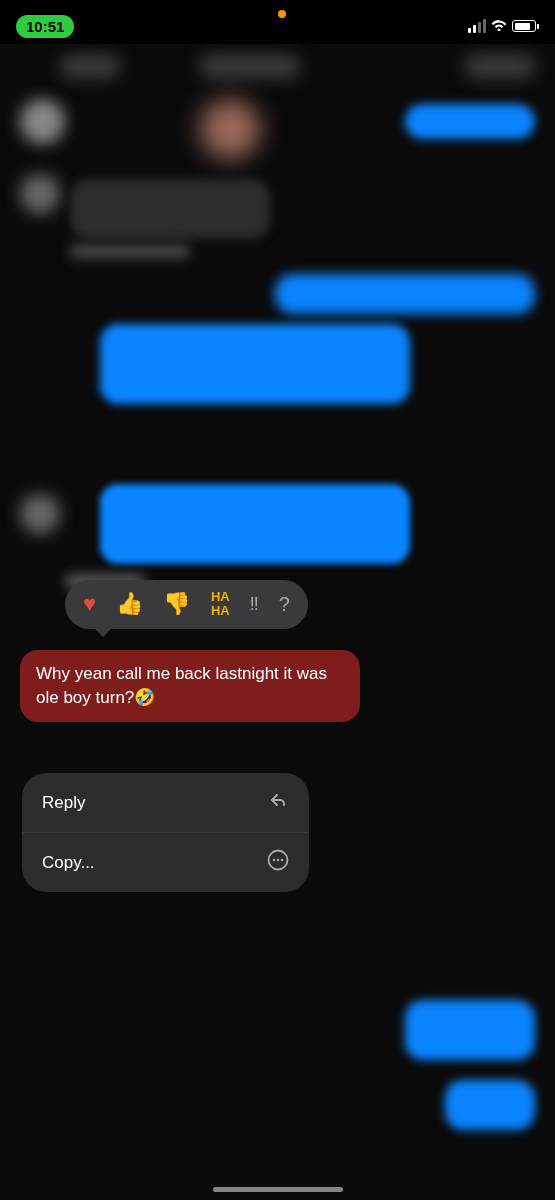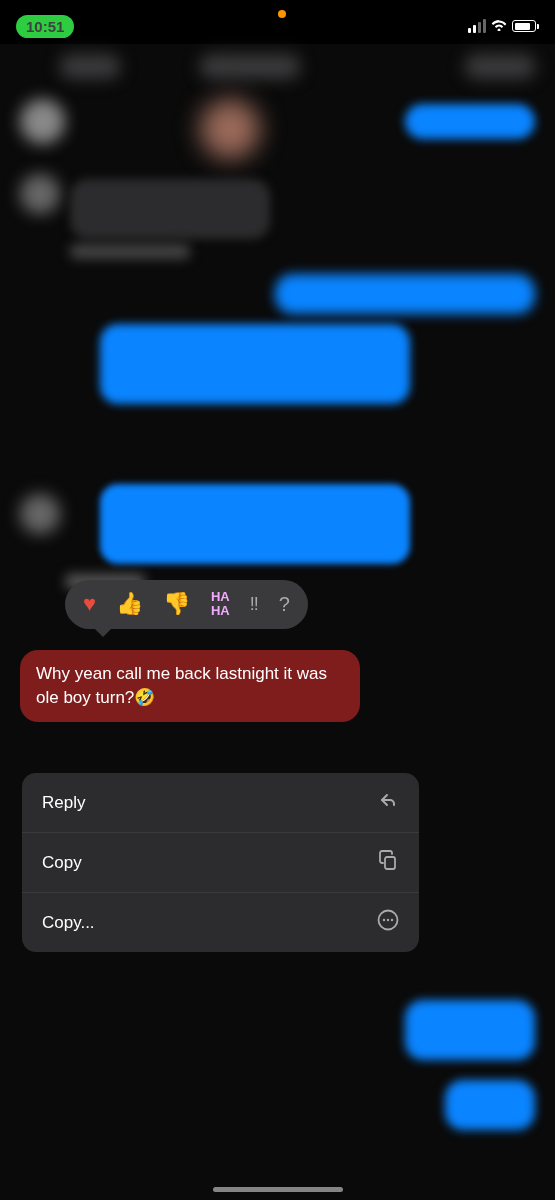--- a/index.html
+++ b/index.html
@@ -23,21 +23,21 @@
       height: 44px;
       display: flex;
       align-items: center;
       justify-content: space-between;
       padding: 8px 16px 0;
       z-index: 100;
     }
 
     .status-time {
       background: #2ecc40;
-      color: #404040;
+      color: #000000;
       font-size: 15px;
       font-weight: 700;
       padding: 3px 10px;
       border-radius: 12px;
     }
 
     .status-icons {
       display: flex;
       align-items: center;
       gap: 5px;
@@ -158,23 +158,23 @@
       font-size: 17px;
       line-height: 1.4;
       z-index: 10;
     }
 
     
     .context-menu {
       position: absolute;
       top: 773px;
       left: 22px;
-      width: 397px;
+      width: 287px;
       background: #2c2c2e;
-      border-radius: 14px;
+      border-radius: 24px;
       overflow: hidden;
       z-index: 20;
     }
 
     .context-menu-item {
       display: flex;
       align-items: center;
       justify-content: space-between;
       padding: 16px 20px;
       border-bottom: 1px solid #3a3a3c;
@@ -258,50 +258,41 @@
   <div style="position:absolute;top:450px;left:20px;width:40px;height:40px;background:#666;border-radius:50%;filter:blur(8px);"></div>
 
   <div style="position:absolute;top:530px;left:65px;width:80px;height:15px;background:#555;border-radius:6px;filter:blur(6px);"></div>
 
 </div>
 
 <div class="reaction-bar">
   <span class="reaction-icon" style="color:#e74c3c;">♥</span>
   <span class="reaction-icon">👍</span>
   <span class="reaction-icon">👎</span>
-  <span class="reaction-icon" style="font-size:13px;font-weight:700;color:#f0abfc;line-height:1.1;text-align:center;">HA<br>HA</span>
+  <span class="reaction-icon" style="font-size:13px;font-weight:700;color:#eab308;line-height:1.1;text-align:center;">HA<br>HA</span>
   <span class="reaction-icon" style="font-size:18px;">‼</span>
   <span class="reaction-icon" style="font-size:20px;font-weight:300;">?</span>
 </div>
 
 <div class="message-bubble-incoming">
   <span>Why yean call me back lastnight it was ole boy turn?🤣</span>
 </div>
 
 <div class="context-menu">
 
   <div class="context-menu-item">
     <span class="context-menu-label">Reply</span>
     <span class="context-menu-icon" style="font-size:20px;">
       <svg width="22" height="22" viewBox="0 0 22 22" fill="none">
         <path d="M10 6L5 11L10 16" stroke="#aaa" stroke-width="2" stroke-linecap="round" stroke-linejoin="round"></path>
         <path d="M5 11h8a4 4 0 0 1 4 4v1" stroke="#aaa" stroke-width="2" stroke-linecap="round" stroke-linejoin="round"></path>
       </svg>
     </span>
   </div>
 
-  <div class="context-menu-item">
-    <span class="context-menu-label">Copy</span>
-    <span class="context-menu-icon">
-      <svg width="22" height="22" viewBox="0 0 22 22" fill="none">
-        <rect x="8" y="8" width="10" height="12" rx="2" stroke="#aaa" stroke-width="1.8"></rect>
-        <path d="M6 14H5a2 2 0 0 1-2-2V4a2 2 0 0 1 2-2h8a2 2 0 0 1 2 2v1" stroke="#aaa" stroke-width="1.8" stroke-linecap="round"></path>
-      </svg>
-    </span>
-  </div>
 
 
   <div class="context-menu-item">
     <span class="context-menu-label">Copy...</span>
     <span class="context-menu-icon">
       <svg width="22" height="22" viewBox="0 0 22 22" fill="none">
         <circle cx="11" cy="11" r="9.5" stroke="#aaa" stroke-width="1.8"></circle>
         <circle cx="7" cy="11" r="1.2" fill="#aaa"></circle>
         <circle cx="11" cy="11" r="1.2" fill="#aaa"></circle>
         <circle cx="15" cy="11" r="1.2" fill="#aaa"></circle>

